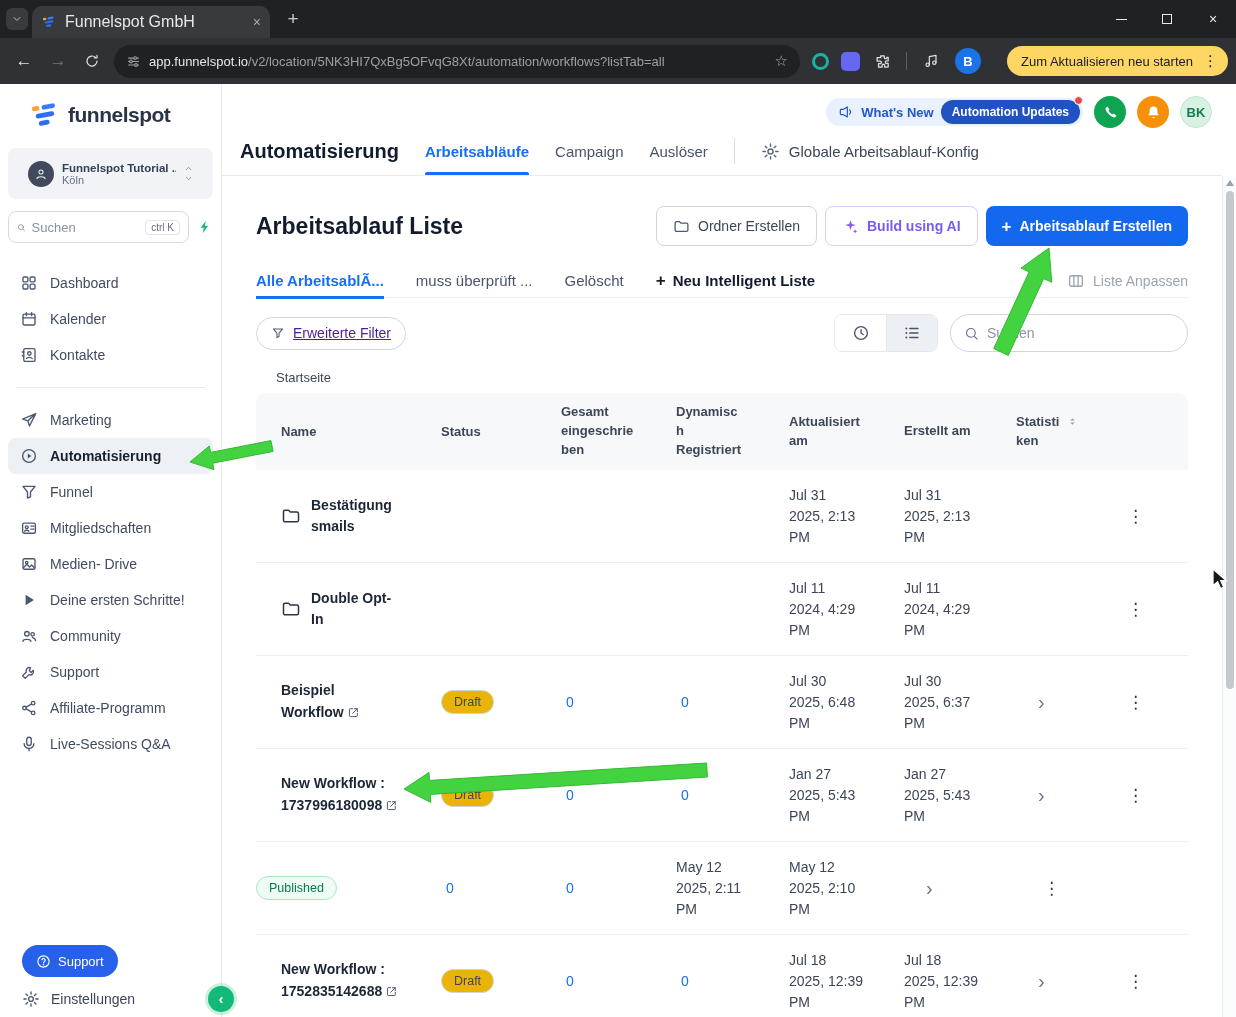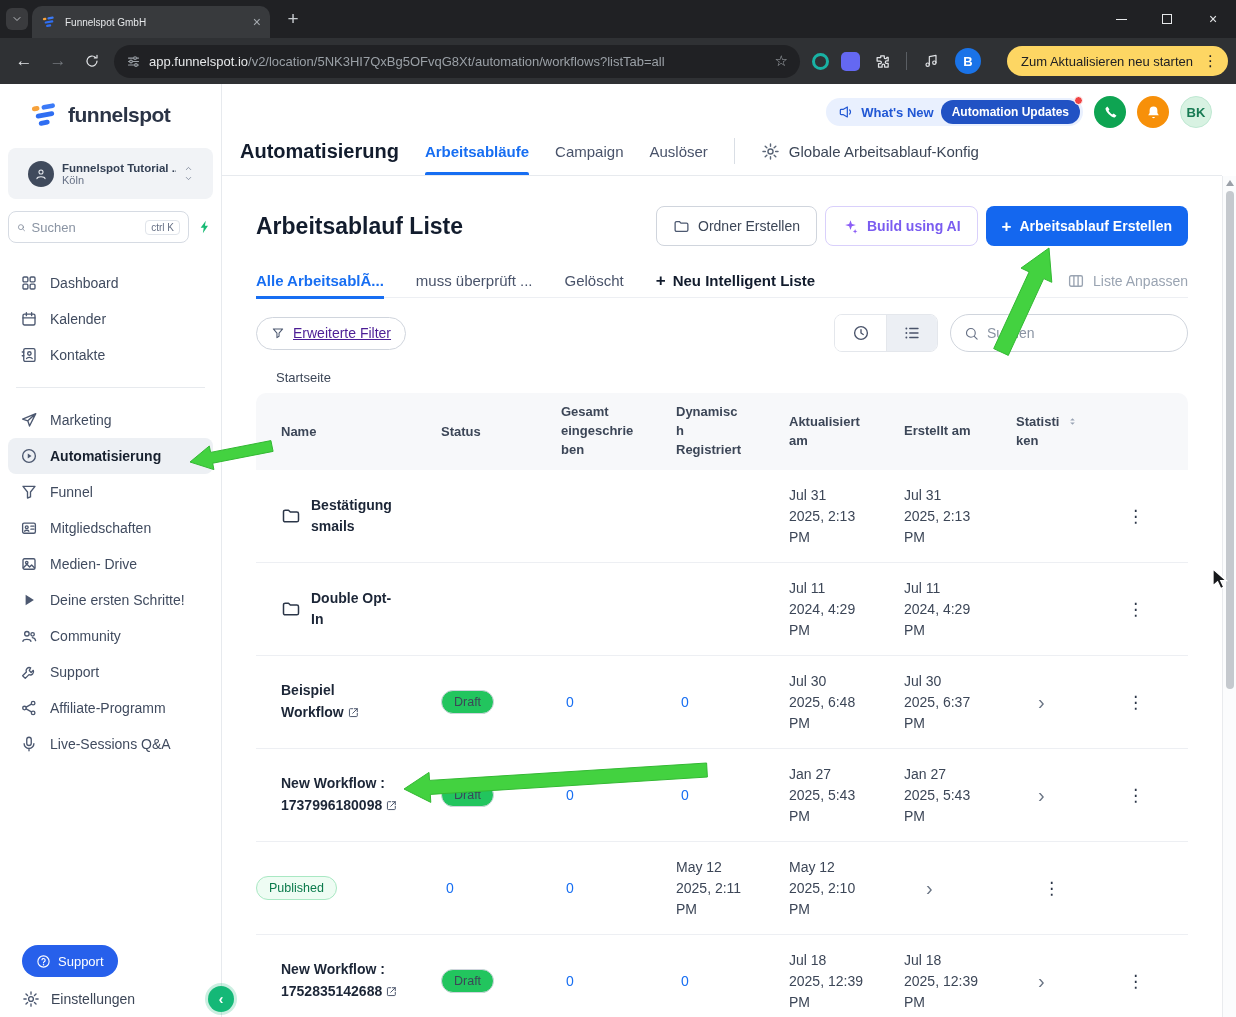--- a/index.html
+++ b/index.html
@@ -7,21 +7,21 @@
   body { position:relative; overflow:hidden; background:#fff;
          font-family:"Liberation Sans","DejaVu Sans",sans-serif; }
 
   .ic { fill:none; stroke:currentColor; stroke-width:1.8; stroke-linecap:round; stroke-linejoin:round; }
   .icf { fill:currentColor; stroke:none; }
 
   
   .titlebar { position:absolute; top:0; left:0; right:0; height:38px; background:#202124; display:flex; align-items:center; }
   .tabsearch { width:22px; height:22px; margin-left:6px; border-radius:6px; background:#3a3b3e; color:#c7cbcf; display:flex; align-items:center; justify-content:center; flex:none; }
   .tab { margin-left:4px; width:238px; height:32px; align-self:flex-end; background:#383a3d; border-radius:10px 10px 0 0; display:flex; align-items:center; padding:0 9px; gap:8px; }
-  .tab-title { flex:1; font-size:10px; color:#e6e8ea; white-space:nowrap; overflow:hidden; }
+  .tab-title { flex:1; font-size:16px; color:#e6e8ea; white-space:nowrap; overflow:hidden; }
   .tab-close { color:#a6abb0; font-size:14px; line-height:1; }
   .newtab { color:#c7cbcf; font-size:19px; margin-left:10px; width:26px; text-align:center; }
   .wincontrols { margin-left:auto; display:flex; height:38px; }
   .winbtn { width:46px; display:flex; align-items:center; justify-content:center; color:#e6e8ea; font-size:14px; }
   .min-glyph { width:11px; border-top:1.5px solid #e6e8ea; display:inline-block; }
   .max-glyph { width:10px; height:10px; border:1.5px solid #e6e8ea; display:inline-block; }
 
   .toolbar { position:absolute; top:38px; left:0; right:0; height:46px; background:#2f3134; display:flex; align-items:center; padding:0 8px; gap:2px; }
   .navbtn { width:32px; height:32px; display:flex; align-items:center; justify-content:center; color:#dfe1e4; font-size:17px; border-radius:50%; flex:none; }
   .navbtn.dim { color:#73777c; }
@@ -120,21 +120,21 @@
   .wrapw { display:block; overflow-wrap:anywhere; line-height:1.45; }
   .th-stats { display:flex; align-items:flex-start; gap:3px; }
   .sorti { color:#98a2b3; margin-top:3px; flex:none; }
 
   .trow { min-height:93px; border-bottom:1px solid #edeff3; font-size:14px; color:#3c4657; background:#fff; }
   .name-cell { padding-left:25px; display:flex; align-items:center; gap:10px; }
   .fold { color:#2b3648; flex:none; }
   .fname { width:86px; font-weight:bold; color:#1c2637; line-height:1.5; overflow-wrap:anywhere; }
   .wname { width:118px; font-weight:bold; color:#1c2637; line-height:1.55; overflow-wrap:anywhere; }
   .wname .exti { color:#49536a; vertical-align:-2px; margin-left:3px; }
-  .badge { display:inline-block; border:1px solid #d0d5dd; background:#22c55e; border-radius:14px; padding:4px 12px; font-size:12.5px; color:#3c4657; }
+  .badge { display:inline-block; border:1px solid #d0d5dd; background:#eab308; border-radius:14px; padding:4px 12px; font-size:12.5px; color:#3c4657; }
   .badge.published { border-color:#a9e8c3; background:#eefcf3; color:#0a7a4b; }
   .zero-cell { padding-left:5px; }
   .zero { color:#176ef2; }
   .date { width:74px; line-height:1.5; }
   .chev-cell { padding-left:22px; }
   .chev { font-size:20px; color:#6b7585; }
   .kebab-cell { padding-left:27px; }
   .kebab { font-size:17px; color:#2b3648; }
 
   

